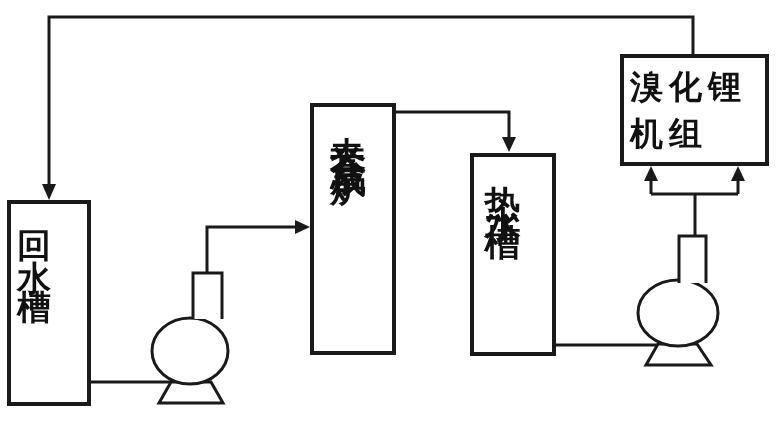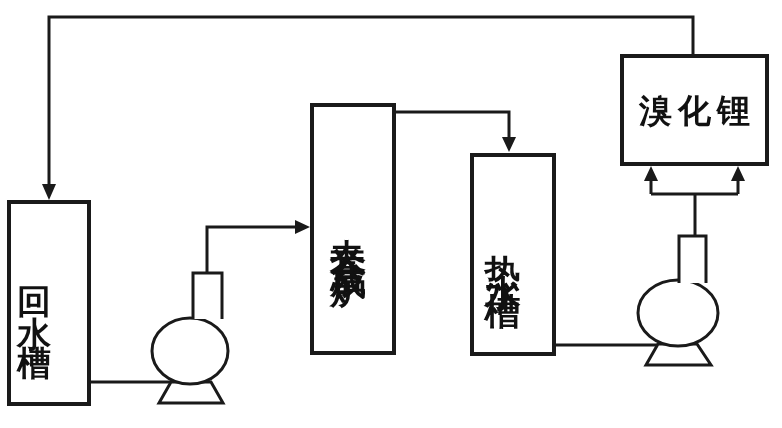--- a/index.html
+++ b/index.html
@@ -10,21 +10,21 @@
     font-family:"DejaVu Serif","Liberation Serif",serif;
     overflow:hidden;
   }
   .layer{position:absolute;left:0;top:0;width:782px;height:428px;}
   .box{
     position:absolute;
     box-sizing:border-box;
     border:4px solid #1a1a1a;
     background:#ffffff;
     display:flex;
-    align-items:center;
+    align-items:flex-start;
     justify-content:center;
     color:#111111;
     font-weight:bold;
   }
   .vtext{
     writing-mode:vertical-rl;
     text-orientation:upright;
     line-height:1;
     white-space:nowrap;
   }
@@ -84,15 +84,16 @@
   <div class="box box-furnace">
     <span class="vtext">夹套合成炉</span>
   </div>
 
   <div class="box box-hot">
     <span class="vtext">热水槽</span>
   </div>
 
   <div class="box box-unit">
     <div class="hline">溴化锂</div>
+    <div class="hline">机组</div>
   </div>
 
 </div>
 
 </body></html>

